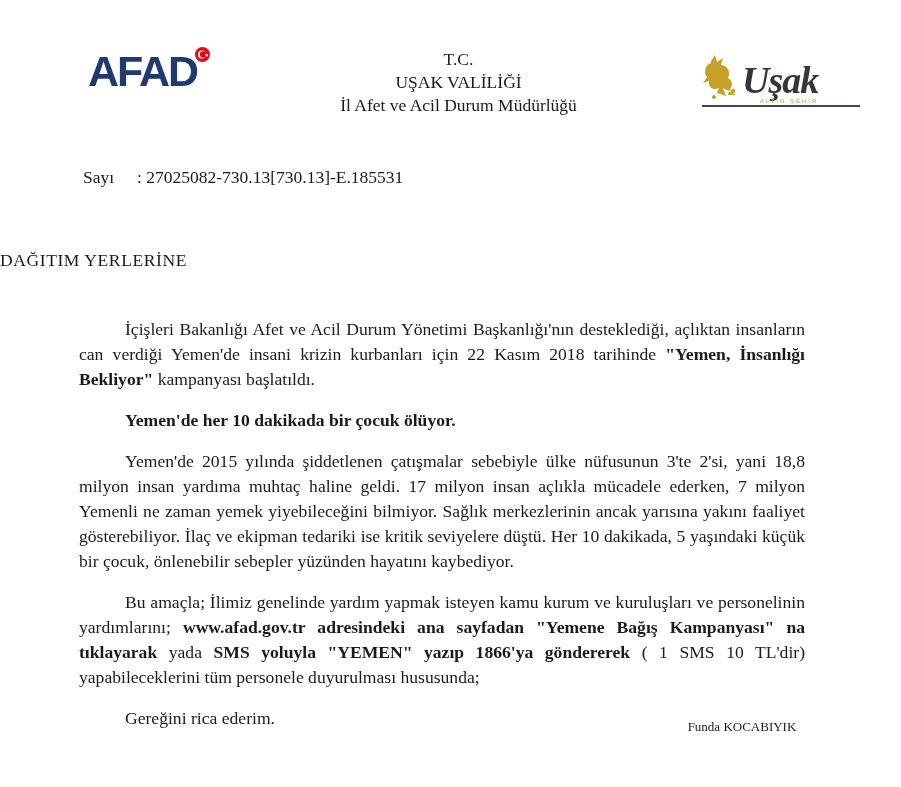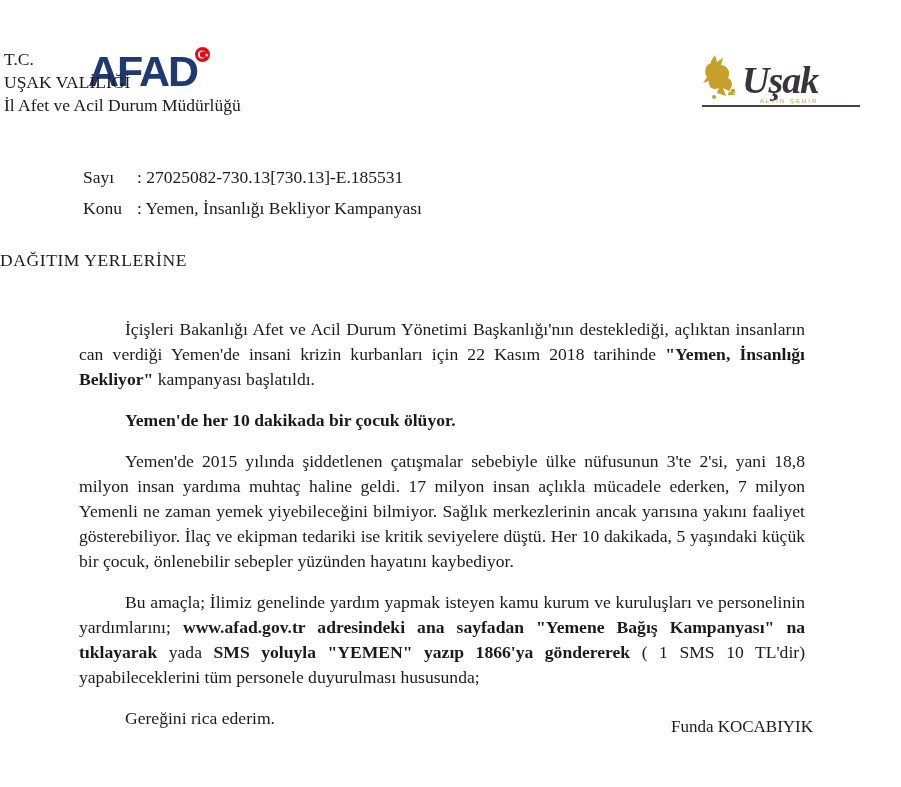--- a/index.html
+++ b/index.html
@@ -24,22 +24,22 @@
     line-height:1;
     color:#1e3a70;
     letter-spacing:-2px;
   }
   .flag-dot {
     position:absolute; right:-13px; top:-3px;
     width:15px; height:15px;
   }
 
   .header-center {
-    position:absolute; left:4px; right:0; top:48px;
-    text-align:left;
+    position:absolute; left:16px; right:0; top:48px;
+    text-align:center;
     font-size:17.5px;
     line-height:23px;
     color:#1a1a1a;
   }
 
   .usak-logo {
     position:absolute; left:702px; top:54px;
     width:158px;
     border-bottom:2px solid #49424a;
     padding-bottom:1px;
@@ -82,21 +82,21 @@
     line-height:25px;
     text-align:justify;
   }
   .body-block p { margin:16px; text-indent:46px; }
   .b { font-weight:bold; }
 
   
   .signature {
     position:absolute; left:638px; top:713px; width:208px;
     text-align:center;
-    font-size:17px;
+    font-size:13px;
     line-height:27px;
   }
 </style>
 </head>
 <body>
 
 <div class="afad-logo">
   <span class="afad-text">AFAD</span>
   <span class="flag-dot">
     <svg viewBox="0 0 20 20" width="15" height="15">
@@ -131,24 +131,20 @@
       <div class="usak-tagline">ALTIN ŞEHİR</div>
     </span>
   </div>
 </div>
 
 <div class="meta">
   <div class="meta-row">
     <span class="meta-label">Sayı</span>
     <span class="meta-value">: 27025082-730.13[730.13]-E.185531</span>
   </div>
-  <div class="meta-row">
-    <span class="meta-label">Konu</span>
-    <span class="meta-value">: Yemen, İnsanlığı Bekliyor Kampanyası</span>
-  </div>
 </div>
 
 <div class="recipient">DAĞITIM YERLERİNE</div>
 
 <div class="body-block">
   <p><span>İçişleri Bakanlığı Afet ve Acil Durum Yönetimi Başkanlığı'nın desteklediği, açlıktan insanların can verdiği Yemen'de insani krizin kurbanları için 22 Kasım 2018 tarihinde </span><span class="b">"Yemen, İnsanlığı Bekliyor"</span><span> kampanyası başlatıldı.</span></p>
   <p class="b">Yemen'de her 10 dakikada bir çocuk ölüyor.</p>
   <p>Yemen'de 2015 yılında şiddetlenen çatışmalar sebebiyle ülke nüfusunun 3'te 2'si, yani 18,8 milyon insan yardıma muhtaç haline geldi. 17 milyon insan açlıkla mücadele ederken, 7 milyon Yemenli ne zaman yemek yiyebileceğini bilmiyor. Sağlık merkezlerinin ancak yarısına yakını faaliyet gösterebiliyor. İlaç ve ekipman tedariki ise kritik seviyelere düştü. Her 10 dakikada, 5 yaşındaki küçük bir çocuk, önlenebilir sebepler yüzünden hayatını kaybediyor.</p>
   <p><span>Bu amaçla; İlimiz genelinde yardım yapmak isteyen kamu kurum ve kuruluşları ve personelinin yardımlarını; </span><span class="b">www.afad.gov.tr adresindeki ana sayfadan "Yemene Bağış Kampanyası" na tıklayarak </span><span>yada </span><span class="b">SMS yoluyla "YEMEN" yazıp 1866'ya göndererek </span><span>( 1 SMS 10 TL'dir) yapabileceklerini tüm personele duyurulması hususunda;</span></p>
   <p>Gereğini rica ederim.</p>

